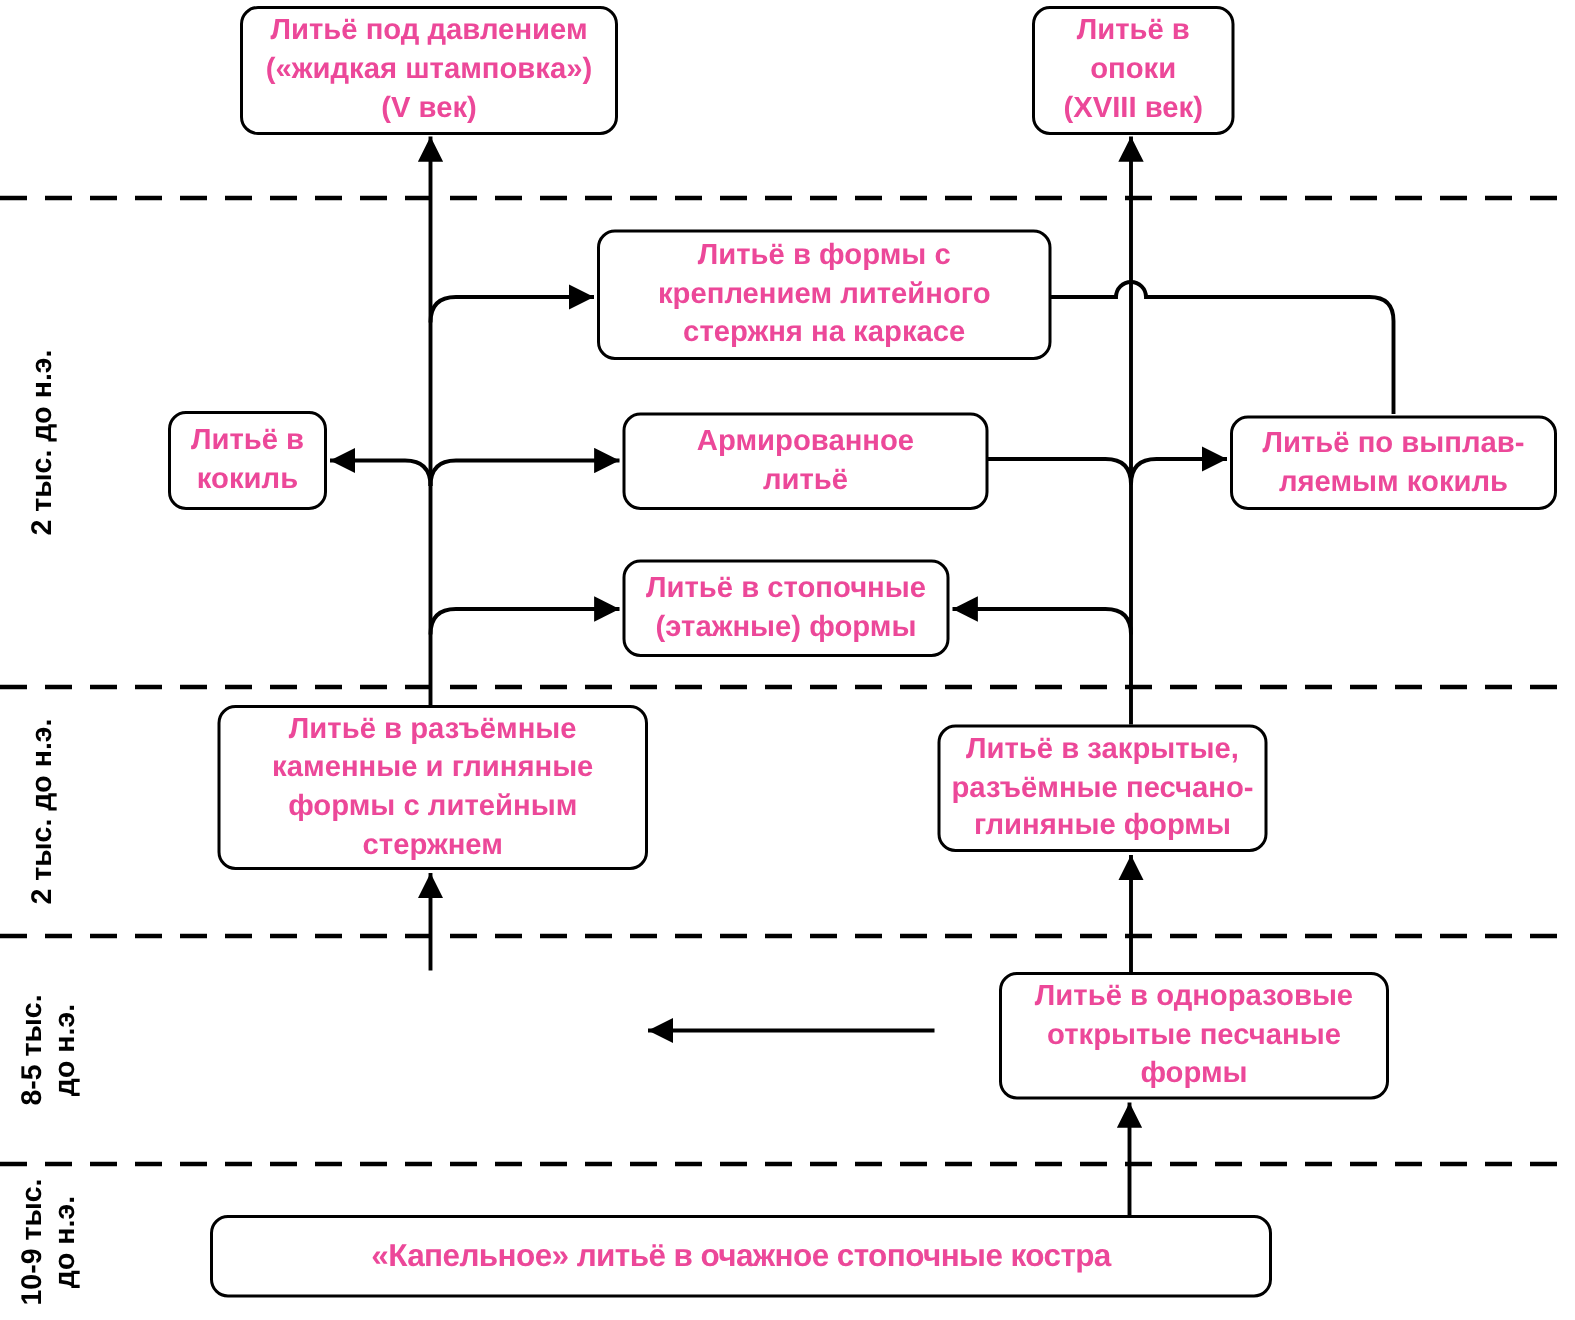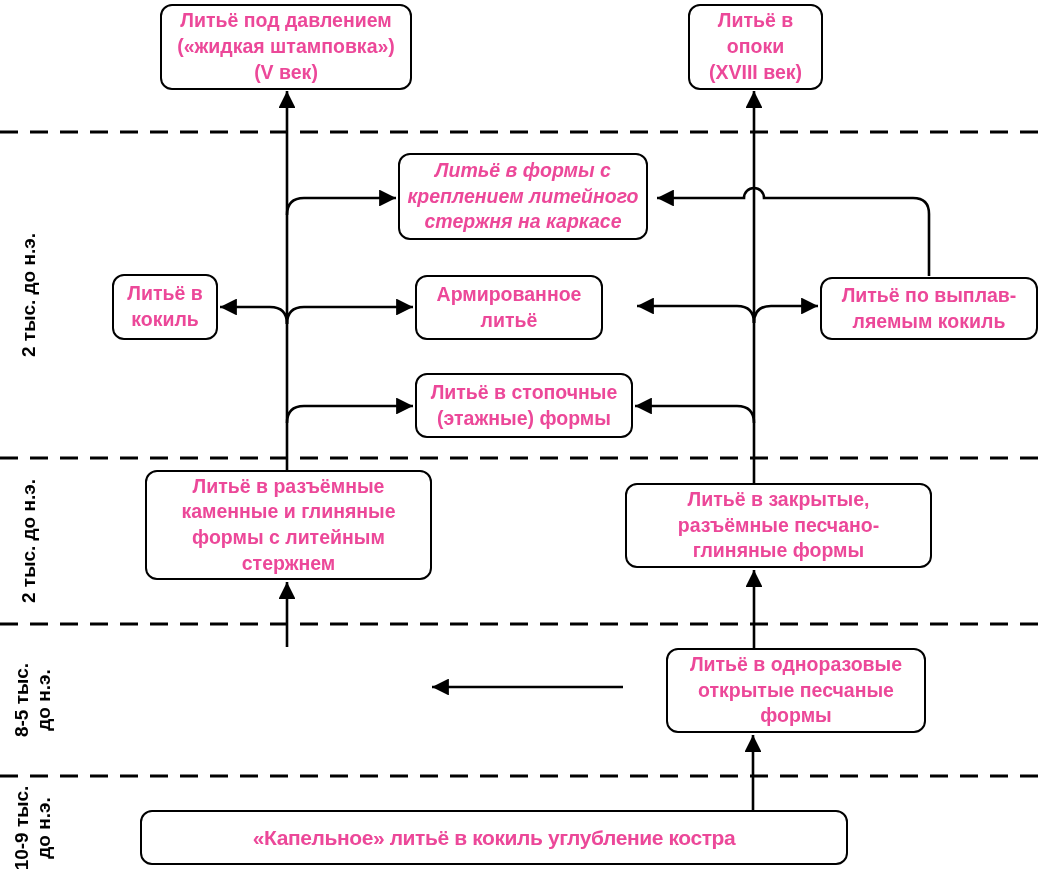--- a/index.html
+++ b/index.html
@@ -44,27 +44,27 @@
     white-space: pre-line;
     text-align: center;
     font-weight: bold;
     font-size: 19px;
     line-height: 1.15;
     color: #000000;
   }
   
   .n-pressure  { left: 160px; top: 4px;   width: 252px; height: 86px; }
   .n-flask     { left: 688px; top: 4px;   width: 135px; height: 86px; }
-  .n-karkas    { left: 398px; top: 153px; width: 250px; height: 87px; font-style: italic; }
+  .n-karkas    { left: 398px; top: 153px; width: 303px; height: 87px; }
   .n-kokil     { left: 112px; top: 274px; width: 106px; height: 66px; }
-  .n-armir     { left: 415px; top: 275px; width: 188px; height: 65px; }
+  .n-armir     { left: 415px; top: 275px; width: 244px; height: 65px; }
   .n-vyplav    { left: 820px; top: 277px; width: 218px; height: 63px; }
   .n-stopoch   { left: 415px; top: 373px; width: 218px; height: 65px; }
   .n-razyom    { left: 145px; top: 470px; width: 287px; height: 110px; }
-  .n-zakryt    { left: 625px; top: 483px; width: 307px; height: 85px; }
+  .n-zakryt    { left: 625px; top: 483px; width: 220px; height: 85px; }
   .n-mnogoraz  { left: 143px; top: 647px; width: 287px; height: 86px; }
   .n-odnoraz   { left: 623px; top: 648px; width: 260px; height: 85px; margin-left: 43px; }
   .n-kapel     { left: 140px; top: 810px; width: 708px; height: 55px; }
   .era-1 { left: 29px; top: 295px; }
   .era-2 { left: 29px; top: 541px; }
   .era-3 { left: 33px; top: 700px; }
   .era-4 { left: 33px; top: 828px; }
 </style>
 </head>
 <body>
@@ -137,15 +137,15 @@
   <div class="node n-razyom">Литьё в разъёмные
 каменные и глиняные
 формы с литейным
 стержнем</div>
   <div class="node n-zakryt">Литьё в закрытые,
 разъёмные песчано-
 глиняные формы</div>
   <div class="node n-odnoraz">Литьё в одноразовые
 открытые песчаные
 формы</div>
-  <div class="node n-kapel condensed">«Капельное» литьё в кокиль углубление костра</div>
+  <div class="node n-kapel condensed">«Капельное» литьё в очажное стопочные костра</div>
 
 </div>
 
 </body></html>

